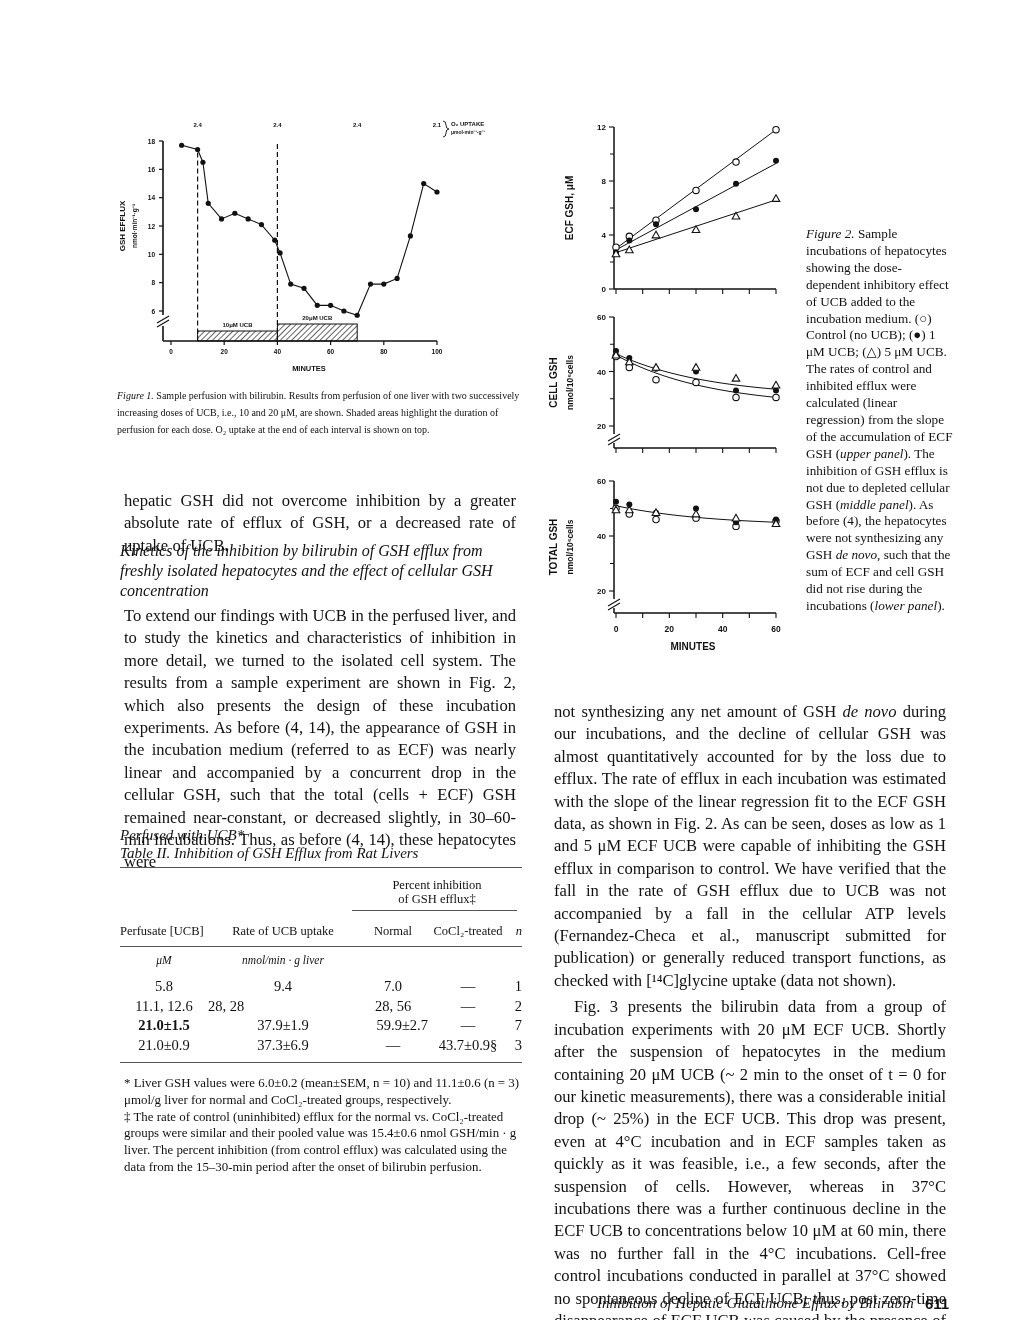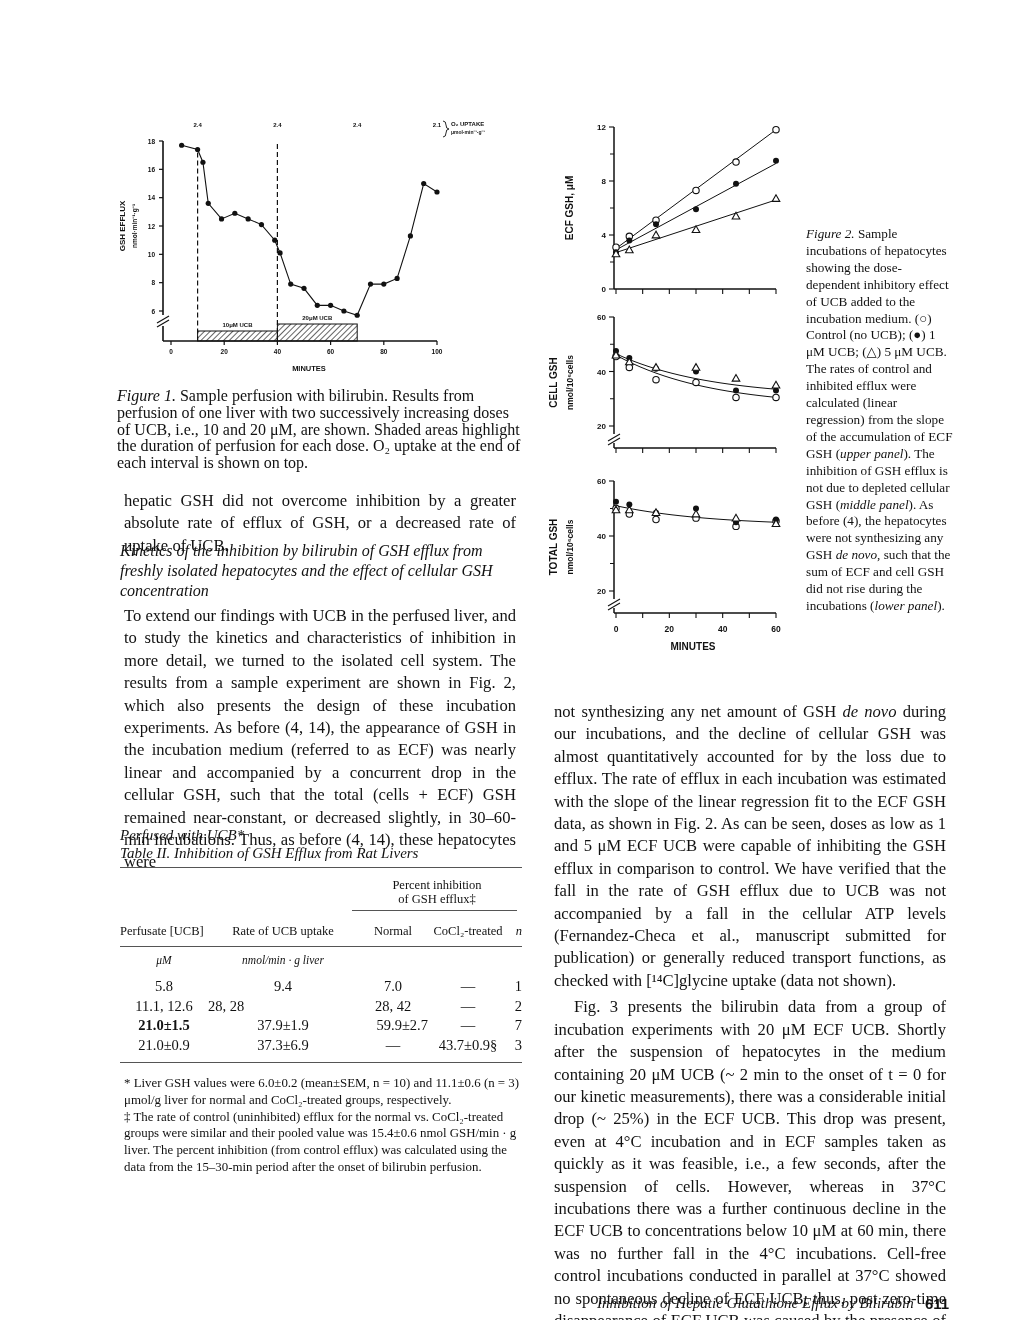--- a/index.html
+++ b/index.html
@@ -1,19 +1,19 @@
 <!DOCTYPE html>
 <html><head>
 <meta charset="utf-8">
 <style>
   html, body { margin:0; padding:0; background:#fff; }
   body { width:1020px; height:1320px; position:relative; overflow:hidden; color:#111; font-family:"Liberation Serif", serif; }
   .abs { position:absolute; }
   svg text { font-family:"Liberation Sans", sans-serif; font-weight:bold; fill:#111; }
-  .caption { font-size:16px; line-height:16.8px; }
+  .caption { font-size:10px; line-height:16.8px; }
   .caption i { font-style:italic; }
   .body-text { font-size:16.6px; line-height:22.4px; text-align:justify; }
   .body-text p { margin:4px; }
   .heading { font-style:italic; font-size:16px; line-height:20px; }
   .tbl-title { font-style:italic; font-size:15px; line-height:18px; }
   .footnotes { font-size:12.9px; line-height:16.8px; }
   .footnotes p { margin:0; }
   .side-cap { font-size:13.2px; line-height:16.9px; }
   .running { font-style:italic; font-size:15px; }
   .pagenum { font-family:"Liberation Sans", sans-serif; font-weight:bold; font-size:15px; }
@@ -143,21 +143,21 @@
       <div style="display: flex; height: 19.5px; align-items: center;">
         <div style="width: 88px; text-align: center;">5.8</div>
         <div style="width: 150px; text-align: center;">9.4</div>
         <div style="width: 70px; text-align: center;">7.0</div>
         <div style="width: 80px; text-align: center;">—</div>
         <div style="width: 14px; text-align: right;">1</div>
       </div>
       <div style="display: flex; height: 19.5px; align-items: center;">
         <div style="width: 88px; text-align: center;">11.1, 12.6</div>
         <div style="width: 150px; text-align: left;">28, 28</div>
-        <div style="width: 70px; text-align: center;">28, 42</div>
+        <div style="width: 70px; text-align: center;">28, 56</div>
         <div style="width: 80px; text-align: center;">—</div>
         <div style="width: 14px; text-align: right;">2</div>
       </div>
       <div style="display: flex; height: 19.5px; align-items: center;">
         <div style="width: 88px; text-align: center; font-weight: bold;">21.0±1.5</div>
         <div style="width: 150px; text-align: center;">37.9±1.9</div>
         <div style="width: 70px; text-align: right;">59.9±2.7</div>
         <div style="width: 80px; text-align: center;">—</div>
         <div style="width: 14px; text-align: right;">7</div>
       </div>

